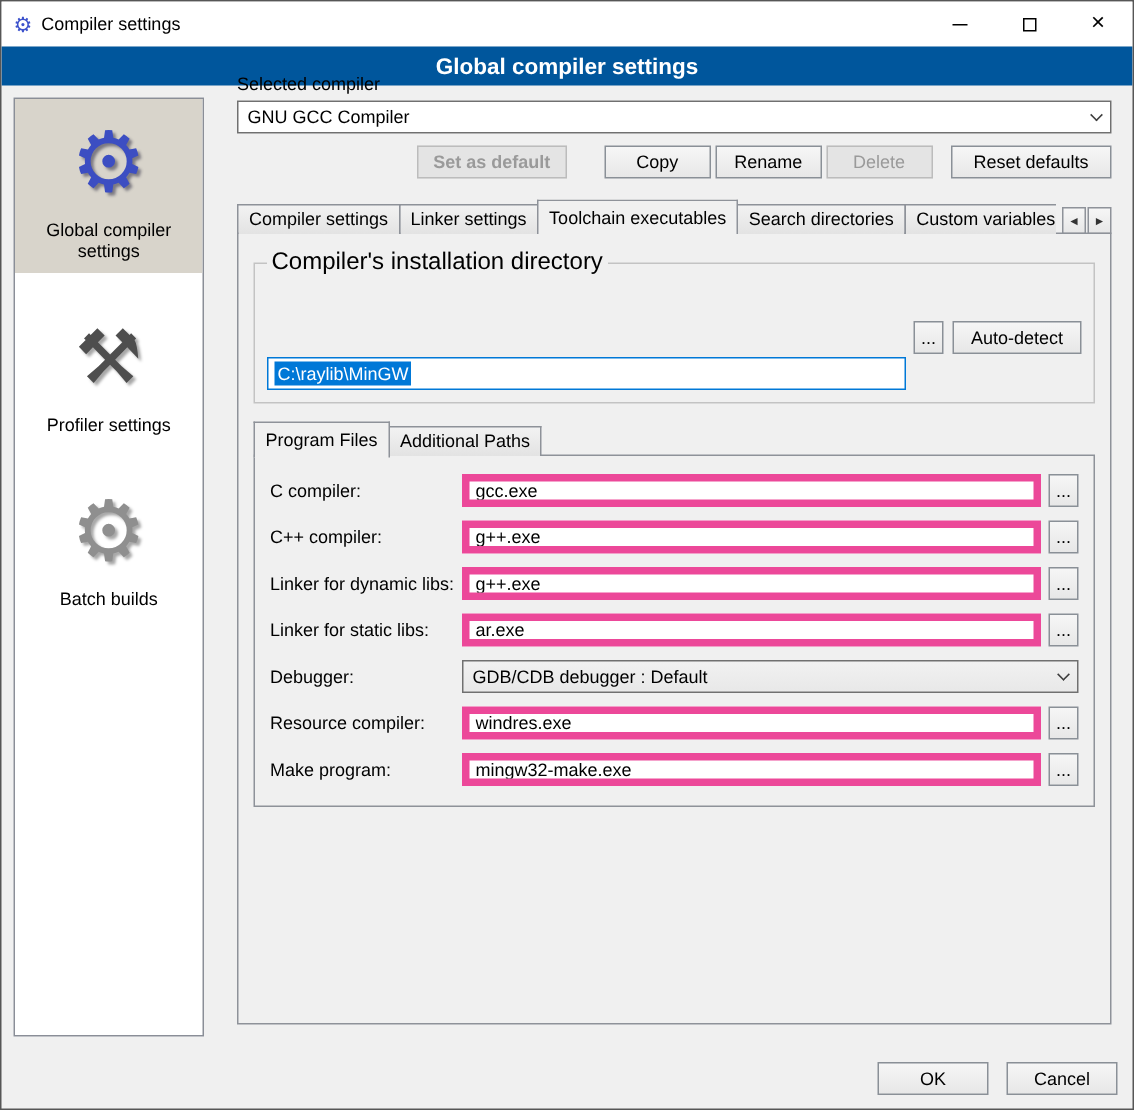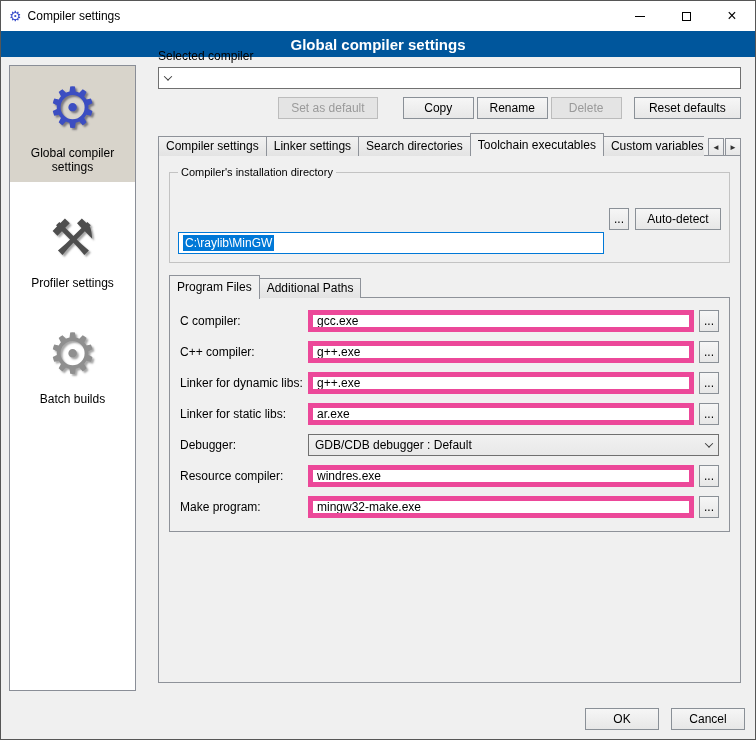--- a/index.html
+++ b/index.html
@@ -59,21 +59,21 @@
   .combo.gray { background:linear-gradient(#f1f1f1,#e8e8e8); }
 
   .btn {
     height:22px; font:12px "Liberation Sans", sans-serif;
     background:linear-gradient(#f6f6f6,#e7e7e7);
     border:1px solid #8a9097; padding:0 8px; color:#000; cursor:default;
   }
   .btn.disabled { background:#e4e4e4; color:#9a9a9a; border-color:#bcbcbc; }
 
   .btn-row { display:flex; margin-top:8px; height:22px; }
-  .w-setdef { width:103px;  margin-left:120px; }
+  .w-setdef { width:103px;  margin-left:120px;font-weight:bold; }
   .w-copy   { width:73px;  margin-left:25px; }
   .w-rename { width:73px;  margin-left:3px; }
   .w-delete { width:73px;  margin-left:3px; }
   .w-reset  { width:111px; margin-left:12px; }
 
   
   .tabstrip { display:flex; align-items:flex-end; margin-top:14px; position:relative; z-index:2; }
   .tabs { display:flex; align-items:flex-end; flex:1; overflow:hidden; }
   .tab {
     height:20px; line-height:19px; padding:0 7px; white-space:nowrap;
@@ -90,21 +90,21 @@
     display:flex; align-items:center; justify-content:center;
     border:1px solid #8e9299; background:linear-gradient(#f6f6f6,#e7e7e7); margin-left:1px;
   }
 
   .panel {
     border:1px solid #8e9299; background:#f0f0f0; margin-top:-1px;
     height:528px; padding:8px 10px; position:relative; z-index:1;
   }
 
   fieldset { border:1px solid #c3c3c3; padding:6px 8px 8px; margin-top:2px; }
-  legend { padding:0 3px; font-size:11px; }
+  legend { padding:0 3px; font-size:16px; }
 
   .dir-row { display:flex; align-items:center; }
   .textbox {
     flex:1; height:22px; border:1px solid var(--selection-blue,#0078d7);
     background:#fff; display:flex; align-items:center; padding-left:4px; overflow:hidden;margin-top:48px;
   }
   .textbox .sel { background:var(--selection-blue,#0078d7); color:#fff; padding:1px 2px; white-space:nowrap; }
   .btn.browse-sm { width:20px; padding:0; margin-left:5px; flex-shrink:0; }
   .btn.autodetect { width:86px; margin-left:6px; flex-shrink:0; }
   .note { color:var(--note-red,#a33c3c); margin-top:5px; white-space:nowrap; overflow:hidden; }
@@ -163,39 +163,40 @@
       <div class="side-icon gear-gray">⚙</div>
       <div class="side-label">Batch builds</div>
     </div>
   </div>
 
   <div class="main">
 
     <div class="field-label">Selected compiler</div>
 
     <div class="combo">
+      <span class="combo-text">GNU GCC Compiler</span>
       <span class="combo-arrow-box">
           <span class="chevron"></span>
         </span>
     </div>
 
     <div class="btn-row">
       <button class="btn disabled w-setdef">Set as default</button>
       <button class="btn w-copy">Copy</button>
       <button class="btn w-rename">Rename</button>
       <button class="btn disabled w-delete">Delete</button>
       <button class="btn w-reset">Reset defaults</button>
     </div>
 
     <div class="tabstrip">
       <div class="tabs">
         <div class="tab">Compiler settings</div>
         <div class="tab">Linker settings</div>
+        <div class="tab active">Toolchain executables</div>
         <div class="tab">Search directories</div>
-        <div class="tab active">Toolchain executables</div>
         <div class="tab">Custom variables</div>
 
       </div>
       <div class="tab-scroll">
         <div class="sbtn">
           <span>◄</span>
         </div>
         <div class="sbtn">
           <span>►</span>
         </div>

